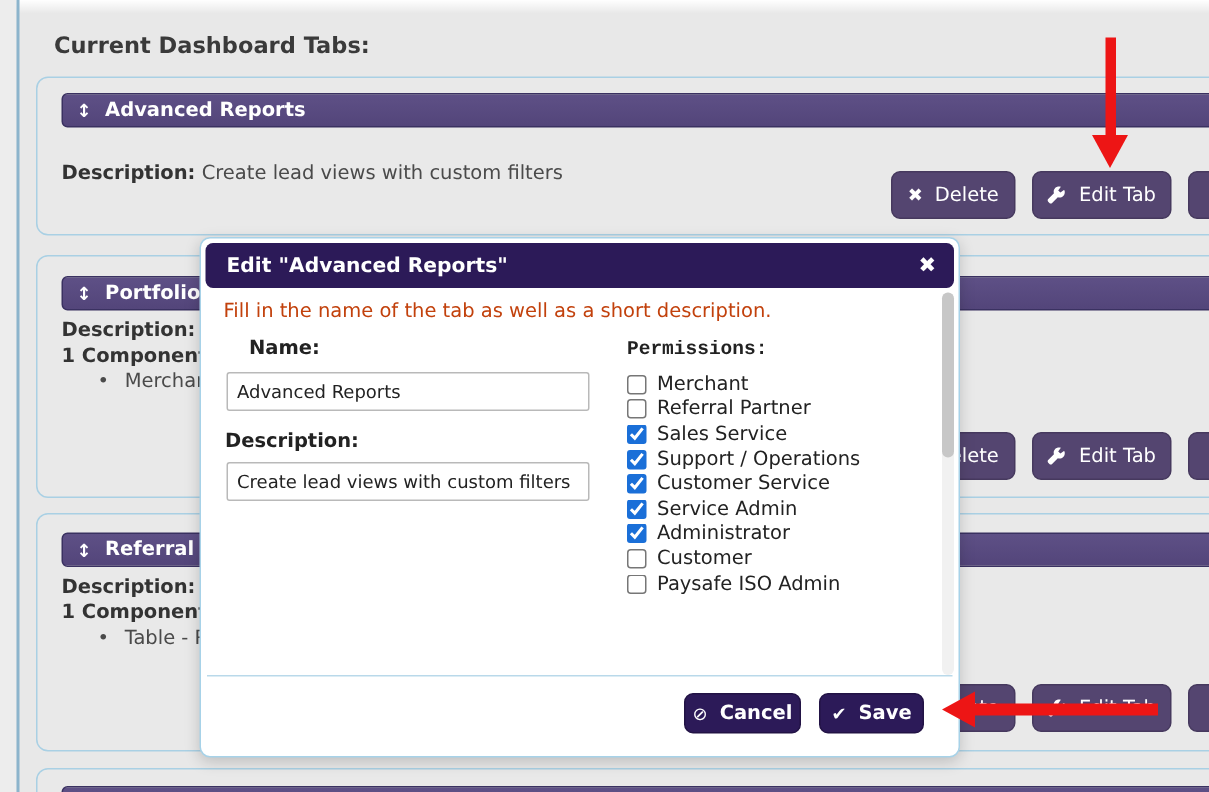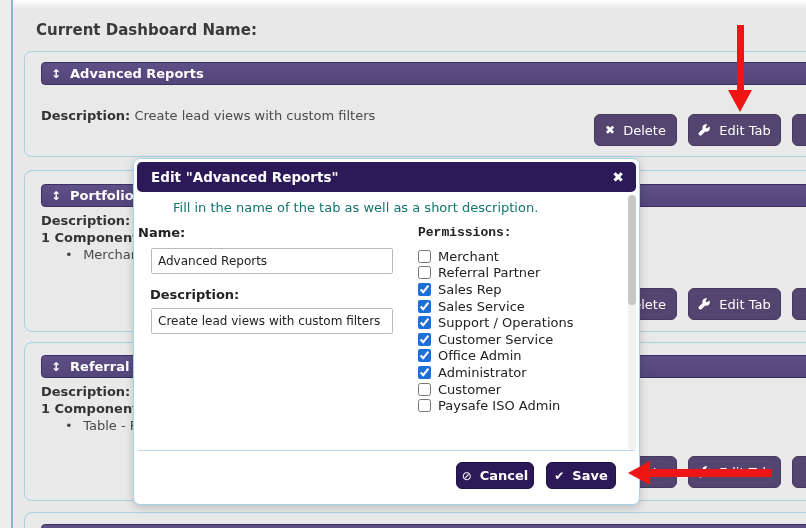--- a/index.html
+++ b/index.html
@@ -57,21 +57,21 @@
     z-index:10;
   }
   .modal-header {
     position:absolute; left:3px; right:3px; top:3px; height:30px;
     background:#2c1a58; border-radius:5px;
     color:#fff; display:flex; align-items:center;
     padding:0 12px 0 14px;
   }
   .modal-title { font-weight:bold; font-size:13.5px; flex:1; }
   .modal-close { font-size:14px; font-weight:bold; cursor:pointer; }
-  .modal-intro { position:absolute; left:15px; top:41px; color:#0f766e;margin-left:24px; }
+  .modal-intro { position:absolute; left:15px; top:41px; color:#c2410c; }
 
   .field-label { position:absolute; font-weight:bold; color:#222; }
   .text-input {
     position:absolute; width:242px; height:26px;
     border:1px solid #b9b9b9; border-radius:2px; background:#fff;
     font-family:inherit; font-size:12px; color:#222; padding:0 6px;
   }
 
   .perm-list { position:absolute; left:284px; top:89px; width:205px; height:202px; overflow:hidden; }
   .perm-row { display:flex; align-items:center; gap:7px; height:16.6px; color:#222; cursor:pointer; }
@@ -103,21 +103,21 @@
 
   svg.wrench { width:13px; height:13px; display:block; }
 </style>
 </head>
 <body>
 
 <div class="top-sheen"></div>
 <div class="left-strip"></div>
 <div class="left-line"></div>
 
-<div class="page-title">Current Dashboard Name:</div>
+<div class="page-title">Current Dashboard Tabs:</div>
 
 <div class="panel" style="top:51px; height:106px;">
   <div class="tab-bar" style="top:10px;">
     <span class="drag-icon">↕</span>
     <span>Advanced Reports</span>
   </div>
   <div class="desc-line" style="top:56px;">
     <b>Description:</b>
     <span>Create lead views with custom filters</span>
   </div>
@@ -204,56 +204,52 @@
   <div class="tab-bar" style="top:11px;"></div>
 </div>
 
 <div class="modal">
   <div class="modal-header">
     <span class="modal-title">Edit "Advanced Reports"</span>
     <span class="modal-close">✖</span>
   </div>
   <div class="modal-intro">Fill in the name of the tab as well as a short description.</div>
 
-  <div class="field-label" style="left:4px; top:66px;">Name:</div>
+  <div class="field-label" style="left:32px; top:66px;">Name:</div>
   <input class="text-input" style="left: 17px; top: 89px;" type="text" value="Advanced Reports">
 
   <div class="field-label" style="left:16px; top:128px;">Description:</div>
   <input class="text-input" style="left: 17px; top: 149px;" type="text" value="Create lead views with custom filters">
 
   <div class="field-label" style="left:284px; top:66px;font-family:Liberation Mono, monospace;">Permissions:</div>
 
   <div class="perm-list">
     <label class="perm-row">
         <input type="checkbox" style="">
         <span>Merchant</span>
       </label>
     <label class="perm-row">
         <input type="checkbox" style="">
         <span>Referral Partner</span>
       </label>
     <label class="perm-row">
         <input type="checkbox" checked="" style="">
-        <span>Sales Rep</span>
-      </label>
-    <label class="perm-row">
-        <input type="checkbox" checked="" style="">
         <span>Sales Service</span>
       </label>
     <label class="perm-row">
         <input type="checkbox" checked="" style="">
         <span>Support / Operations</span>
       </label>
     <label class="perm-row">
         <input type="checkbox" checked="" style="">
         <span>Customer Service</span>
       </label>
     <label class="perm-row">
         <input type="checkbox" checked="" style="">
-        <span>Office Admin</span>
+        <span>Service Admin</span>
       </label>
     <label class="perm-row">
         <input type="checkbox" checked="" style="">
         <span>Administrator</span>
       </label>
     <label class="perm-row">
         <input type="checkbox" style="">
         <span>Customer</span>
       </label>
     <label class="perm-row">

